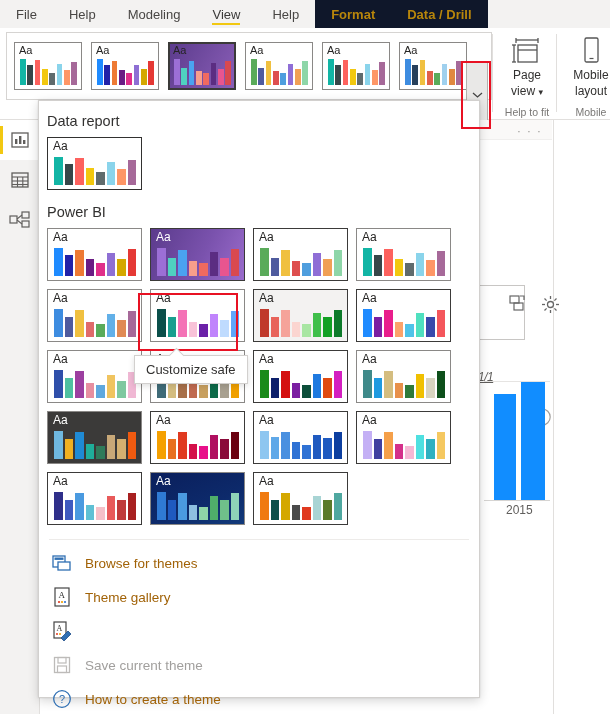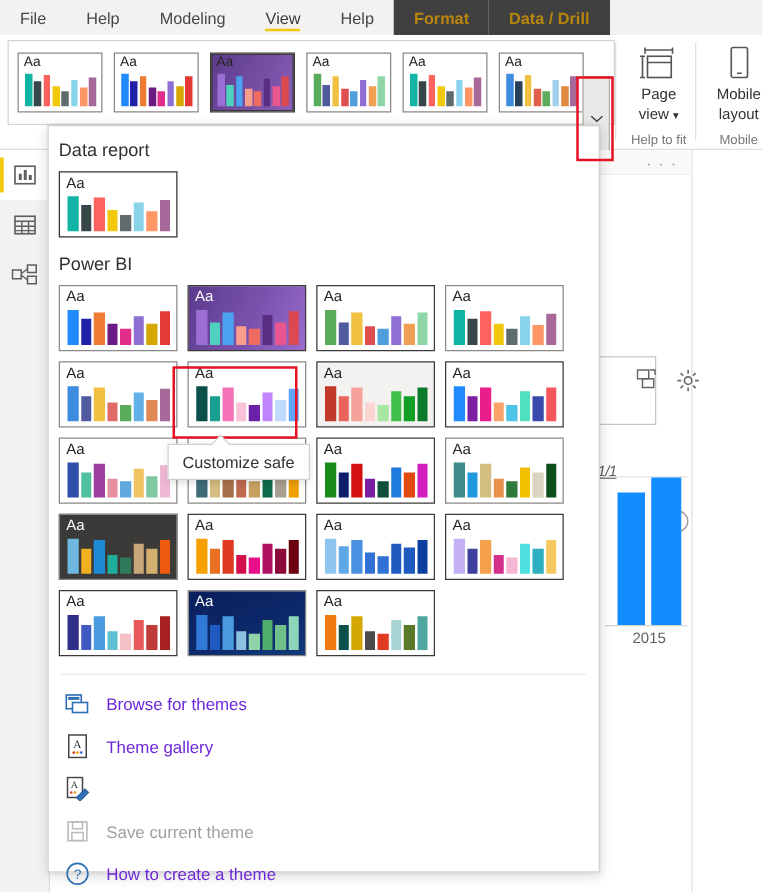--- a/index.html
+++ b/index.html
@@ -27,21 +27,21 @@
     position: relative;
     cursor: default;
     white-space: nowrap;
   }
   .tab.active { color:#3b3a39; }
   .tab.active::after {
     content:""; position:absolute; left:16px; right:16px; bottom:3px;
     height:2px; background:#f2c811;
   }
   .tab.contextual {
-    background:#404040; color:#b8860b; font-weight:600;
+    background:#0f172a; color:#b8860b; font-weight:600;
   }
 
   
   .ribbon {
     position:absolute; left:0; top:28px; width:610px; height:92px;
     background:#ffffff;
     border-bottom:1px solid #e1dfdd;
   }
   .themes-group {
     position:absolute; left:6px; top:4px; width:486px; height:68px;
@@ -203,21 +203,21 @@
     width:10px; height:10px; background:#ffffff;
     border-left:1px solid #d2d0ce; border-top:1px solid #d2d0ce;
     transform: rotate(45deg);
   }
 
   .menu-sep {
     height:1px; background:#edebe9; margin: 14px 10px 6px 10px;
   }
   .menu-item {
     display:flex; align-items:center; height:34px; padding-left:12px; gap:12px;
-    font-size:13.5px; color:#6d28d9; cursor:default;
+    font-size:13.5px; color:#a16207; cursor:default;
   }
   .menu-item.disabled { color:#a19f9d; }
   .menu-item .mi-icon { width:22px; height:22px; display:flex; align-items:center; justify-content:center; }
 
   svg { display:block; }
 </style>
 </head>
 <body>
 
 <div class="ribbon-tabs" id="tabbar">

